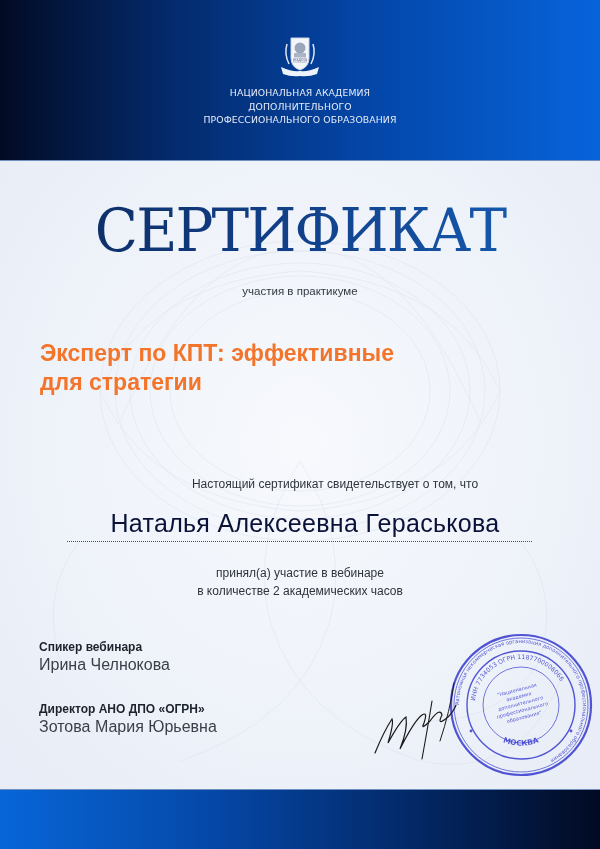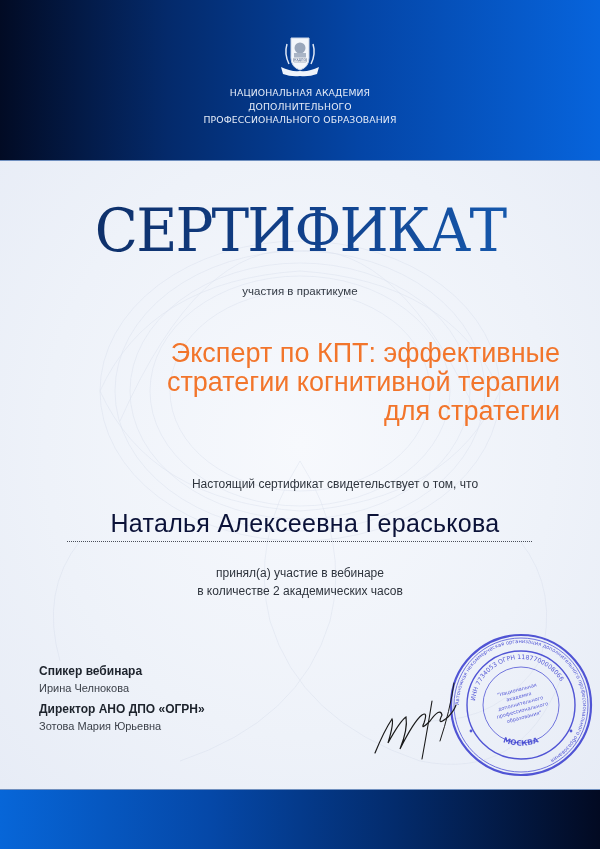--- a/index.html
+++ b/index.html
@@ -34,44 +34,44 @@
       font-family: "DejaVu Serif", serif; font-size: 60px; line-height: 70px;
       letter-spacing: -2px; transform: scaleX(0.94);
       background: linear-gradient(90deg, #0d2a5e 0%, #11408a 50%, #1760b8 100%);
       -webkit-background-clip: text; background-clip: text; color: transparent;
     }
     .subtitle {
       position: absolute; left: 0; top: 124px; width: 600px; text-align: center;
       font-family: "Liberation Sans", sans-serif; font-size: 11.5px; color: #333a44;
     }
     .course-title {
-      position: absolute; left: 40px; top: 178px; width: 520px; text-align: right;
-      font-family: "Liberation Sans", sans-serif; font-weight: normal;
-      font-size: 27px; line-height: 29px; color: #f2752b;
+      position: absolute; left: 40px; top: 178px; width: 520px; text-align: left;
+      font-family: "Liberation Sans", sans-serif; font-weight: bold;
+      font-size: 23px; line-height: 29px; color: #f2752b;
     }
     .statement {
       position: absolute; left: 0; top: 316px; width: 600px; text-align: center;
       font-family: "Liberation Sans", sans-serif; font-size: 12px; color: #2e343d; margin-left: 35px;
     }
     .recipient {
       position: absolute; left: 60px; top: 348px; width: 490px; text-align: center;
       font-family: "Liberation Sans", sans-serif; font-size: 25px; color: #0b1238;
       letter-spacing: 0.3px;
     }
     .name-line {
       position: absolute; left: 67px; top: 380px; width: 465px; height: 0;
       border-bottom: 1.5px dotted #4a4f5a;
     }
     .participation {
       position: absolute; left: 0; top: 403px; width: 600px; text-align: center;
       font-family: "Liberation Sans", sans-serif; font-size: 12px; line-height: 18px; color: #2e343d;
     }
     .sig-block { position: absolute; left: 39px; font-family: "Liberation Sans", sans-serif; }
     .sig-role { font-weight: bold; font-size: 12px; color: #1d232c; line-height: 17px; }
-    .sig-name { font-size: 11px; color: #3a3f48; line-height: 17px; }
+    .sig-name { font-size: 16px; color: #3a3f48; line-height: 17px; }
     .signature { position: absolute; left: 370px; top: 510px; width: 110px; height: 90px; }
     .stamp { position: absolute; left: 447px; top: 470px; width: 148px; height: 148px; }
     .footer {
       position: absolute; left: 0; top: 789px; width: 600px; height: 60px;
       background: linear-gradient(90deg, #0766d8 0%, #0548a8 35%, #032c6e 65%, #020a22 100%);
       border-top: 1px solid #6f8fbf;
     }
   </style>
 </head>
 <body>
@@ -109,34 +109,33 @@
       <path d="M520 380 Q560 430 540 500 Q500 560 430 560"></path>
       <path d="M80 380 Q40 430 60 500"></path>
     </g>
   </svg>
 
   <div class="title">СЕРТИФИКАТ</div>
   <div class="subtitle">участия в практикуме</div>
 
   <div class="course-title">
     <div>Эксперт по КПТ: эффективные</div>
-    <div>стратегии когнитивной терапии</div>
     <div>для стратегии</div>
   </div>
 
   <div class="statement">Настоящий сертификат свидетельствует о том, что</div>
   <div class="recipient">Наталья Алексеевна Гераськова</div>
   <div class="name-line"></div>
 
   <div class="participation">
     <div>принял(а) участие в вебинаре</div>
     <div>в количестве 2 академических часов</div>
   </div>
 
-  <div class="sig-block" style="top: 478px; margin-top: 24px;">
+  <div class="sig-block" style="top: 478px;">
     <div class="sig-role">Спикер вебинара</div>
     <div class="sig-name">Ирина Челнокова</div>
   </div>
   <div class="sig-block" style="top: 540px;">
     <div class="sig-role">Директор АНО ДПО «ОГРН»</div>
     <div class="sig-name">Зотова Мария Юрьевна</div>
   </div>
 
   <svg class="stamp" viewBox="0 0 148 148">
     <defs>

